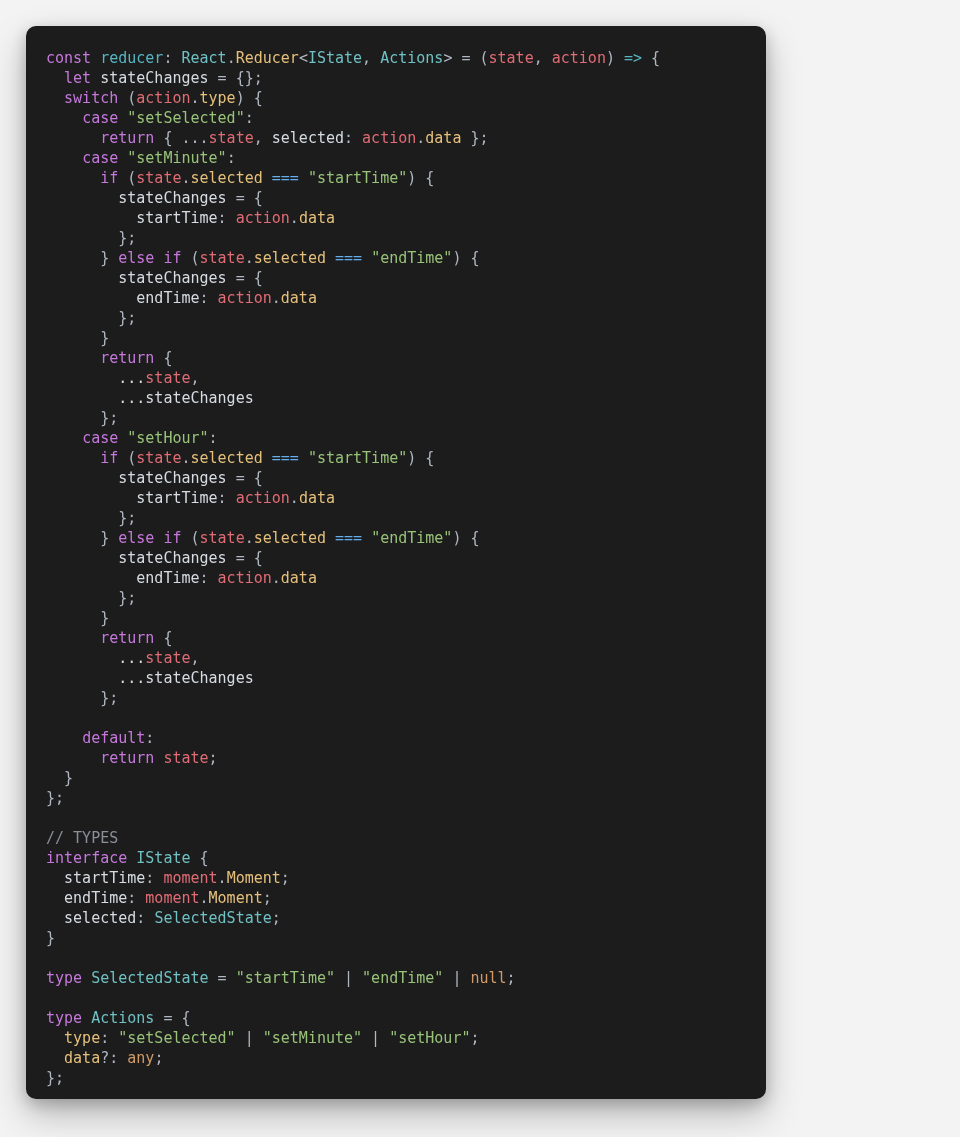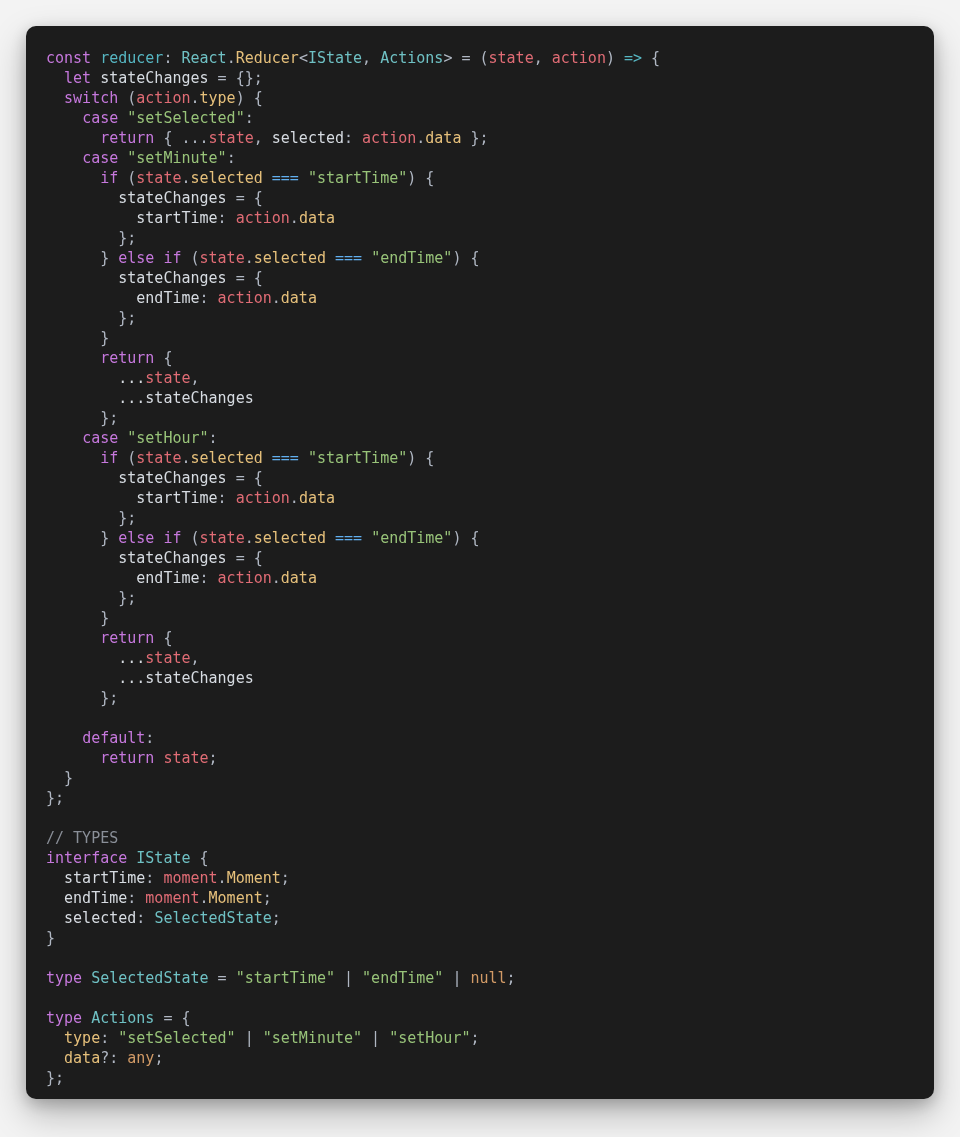--- a/index.html
+++ b/index.html
@@ -1,16 +1,16 @@
 <!DOCTYPE html>
 <html><head>
 <meta charset="utf-8">
 <style>
   html,body{margin:0;padding:0;background:#f3f3f3;width:960px;height:1137px;overflow:hidden;font-family:ui-monospace,SFMono-Regular,Menlo,Consolas,monospace;}
-  .frame{position:absolute;left:26px;top:26px;width:908px;height:1073px;border-radius:10px;background:#1c1c1c;box-shadow:0 15px 35px rgba(0,0,0,.25),0 5px 15px rgba(0,0,0,.2);overflow:hidden;}
+  .frame{position:absolute;left:26px;top:26px;width:740px;height:1073px;border-radius:10px;background:#1c1c1c;box-shadow:0 15px 35px rgba(0,0,0,.25),0 5px 15px rgba(0,0,0,.2);overflow:hidden;}
   pre.code{margin:0;padding:22px 20px 22px 20px;font-family:inherit;font-size:15px;line-height:20px;color:#d7dce2;white-space:pre;letter-spacing:0;}
   .kw{color:#c678dd;}           
   .fn{color:#56b6c2;}           
   .ty{color:#6fc1c4;}           
   .prop{color:#e6c07b;}         
   .id{color:#d7dce2;}           
   .mem{color:#e06c75;}          
   .punc{color:#b0b7c3;}
   .str{color:#98c379;}          
   .op{color:#61afef;}

